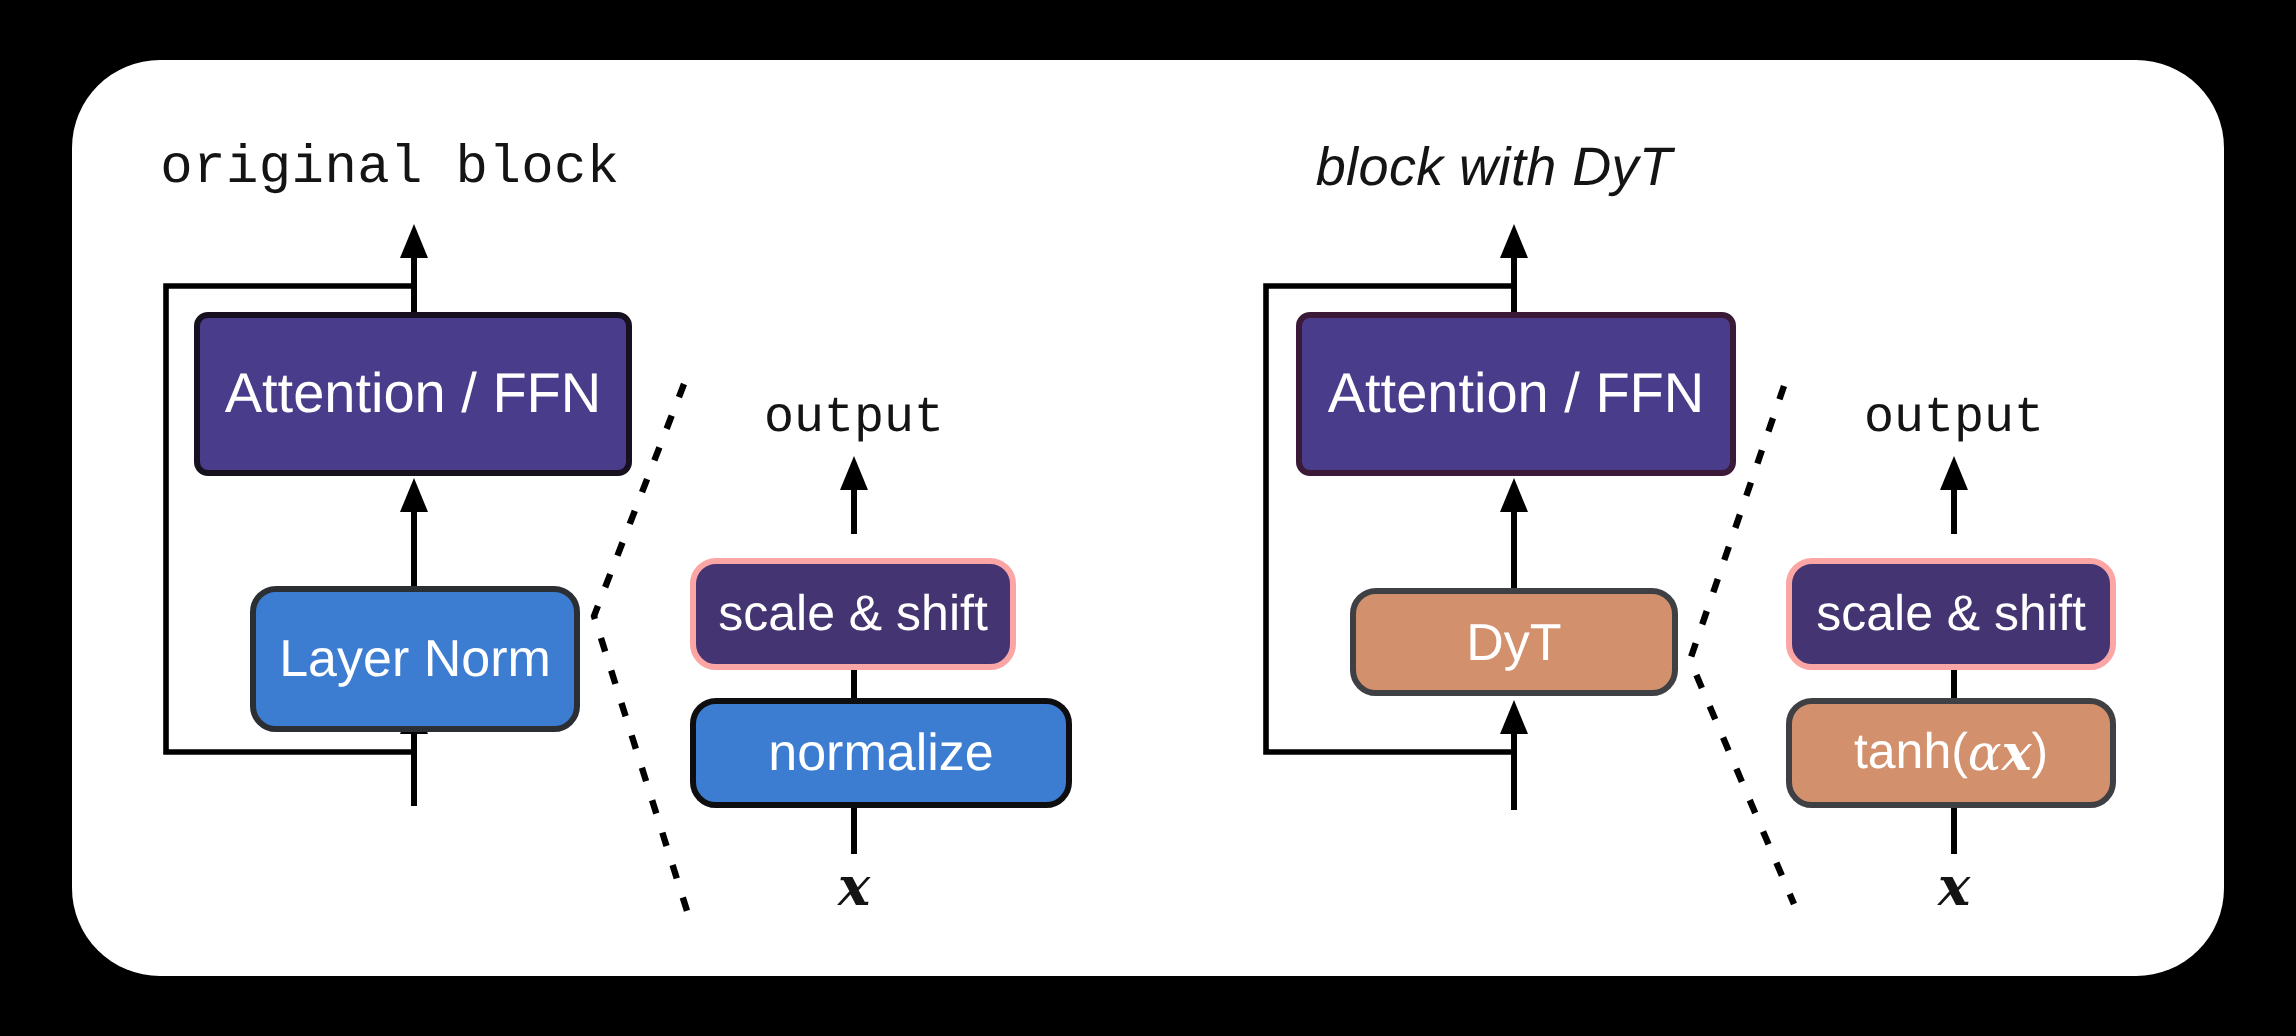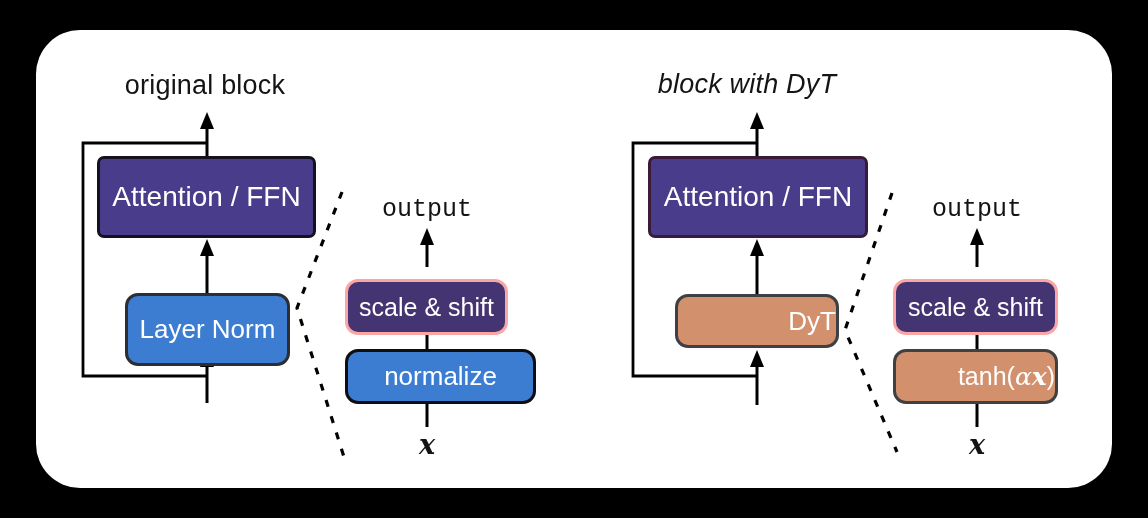--- a/index.html
+++ b/index.html
@@ -61,21 +61,20 @@
     background:var(--blue_fill,#3c7dd2);
     border:3px solid #0e0e10;
     border-radius:13px;
     font-size:26px;
   }
   .box-dyt{
     background:var(--salmon_fill,#d3906d);
     border:3px solid #3f4044;
     border-radius:13px;
     font-size:26px;
-    justify-content:flex-end;
   }
   .math-alpha{
     font-family:"DejaVu Serif",serif;
     font-style:italic;font-weight:normal;
   }
   .math-bx{
     font-family:"DejaVu Serif",serif;
     font-style:italic;font-weight:bold;
   }
   .wire{stroke:var(--line_color,#000);fill:none;}
@@ -142,21 +141,21 @@
     </g>
 
     <g>
       <line class="wire w3" x1="977" y1="267" x2="977" y2="242"></line>
       <polygon class="head" points="977,228 970,245 984,245"></polygon>
     </g>
     <line class="wire w3" x1="977" y1="323" x2="977" y2="349"></line>
     <line class="wire w3" x1="977" y1="404" x2="977" y2="427"></line>
   </svg>
 
-  <div class="label title" style="left:205px;top:85px;">original block</div>
+  <div class="label title" style="left:195px;top:85px;font-family:Liberation Mono, monospace;">original block</div>
 
   <div class="box box-attention" style="left:97px;top:156px;width:219px;height:82px;">
     <span>Attention / FFN</span>
   </div>
 
   <div class="box box-norm" style="left:125px;top:293px;width:165px;height:73px;">
     <span>Layer Norm</span>
   </div>
 
   <div class="label io" style="left:427px;top:209px;">output</div>

